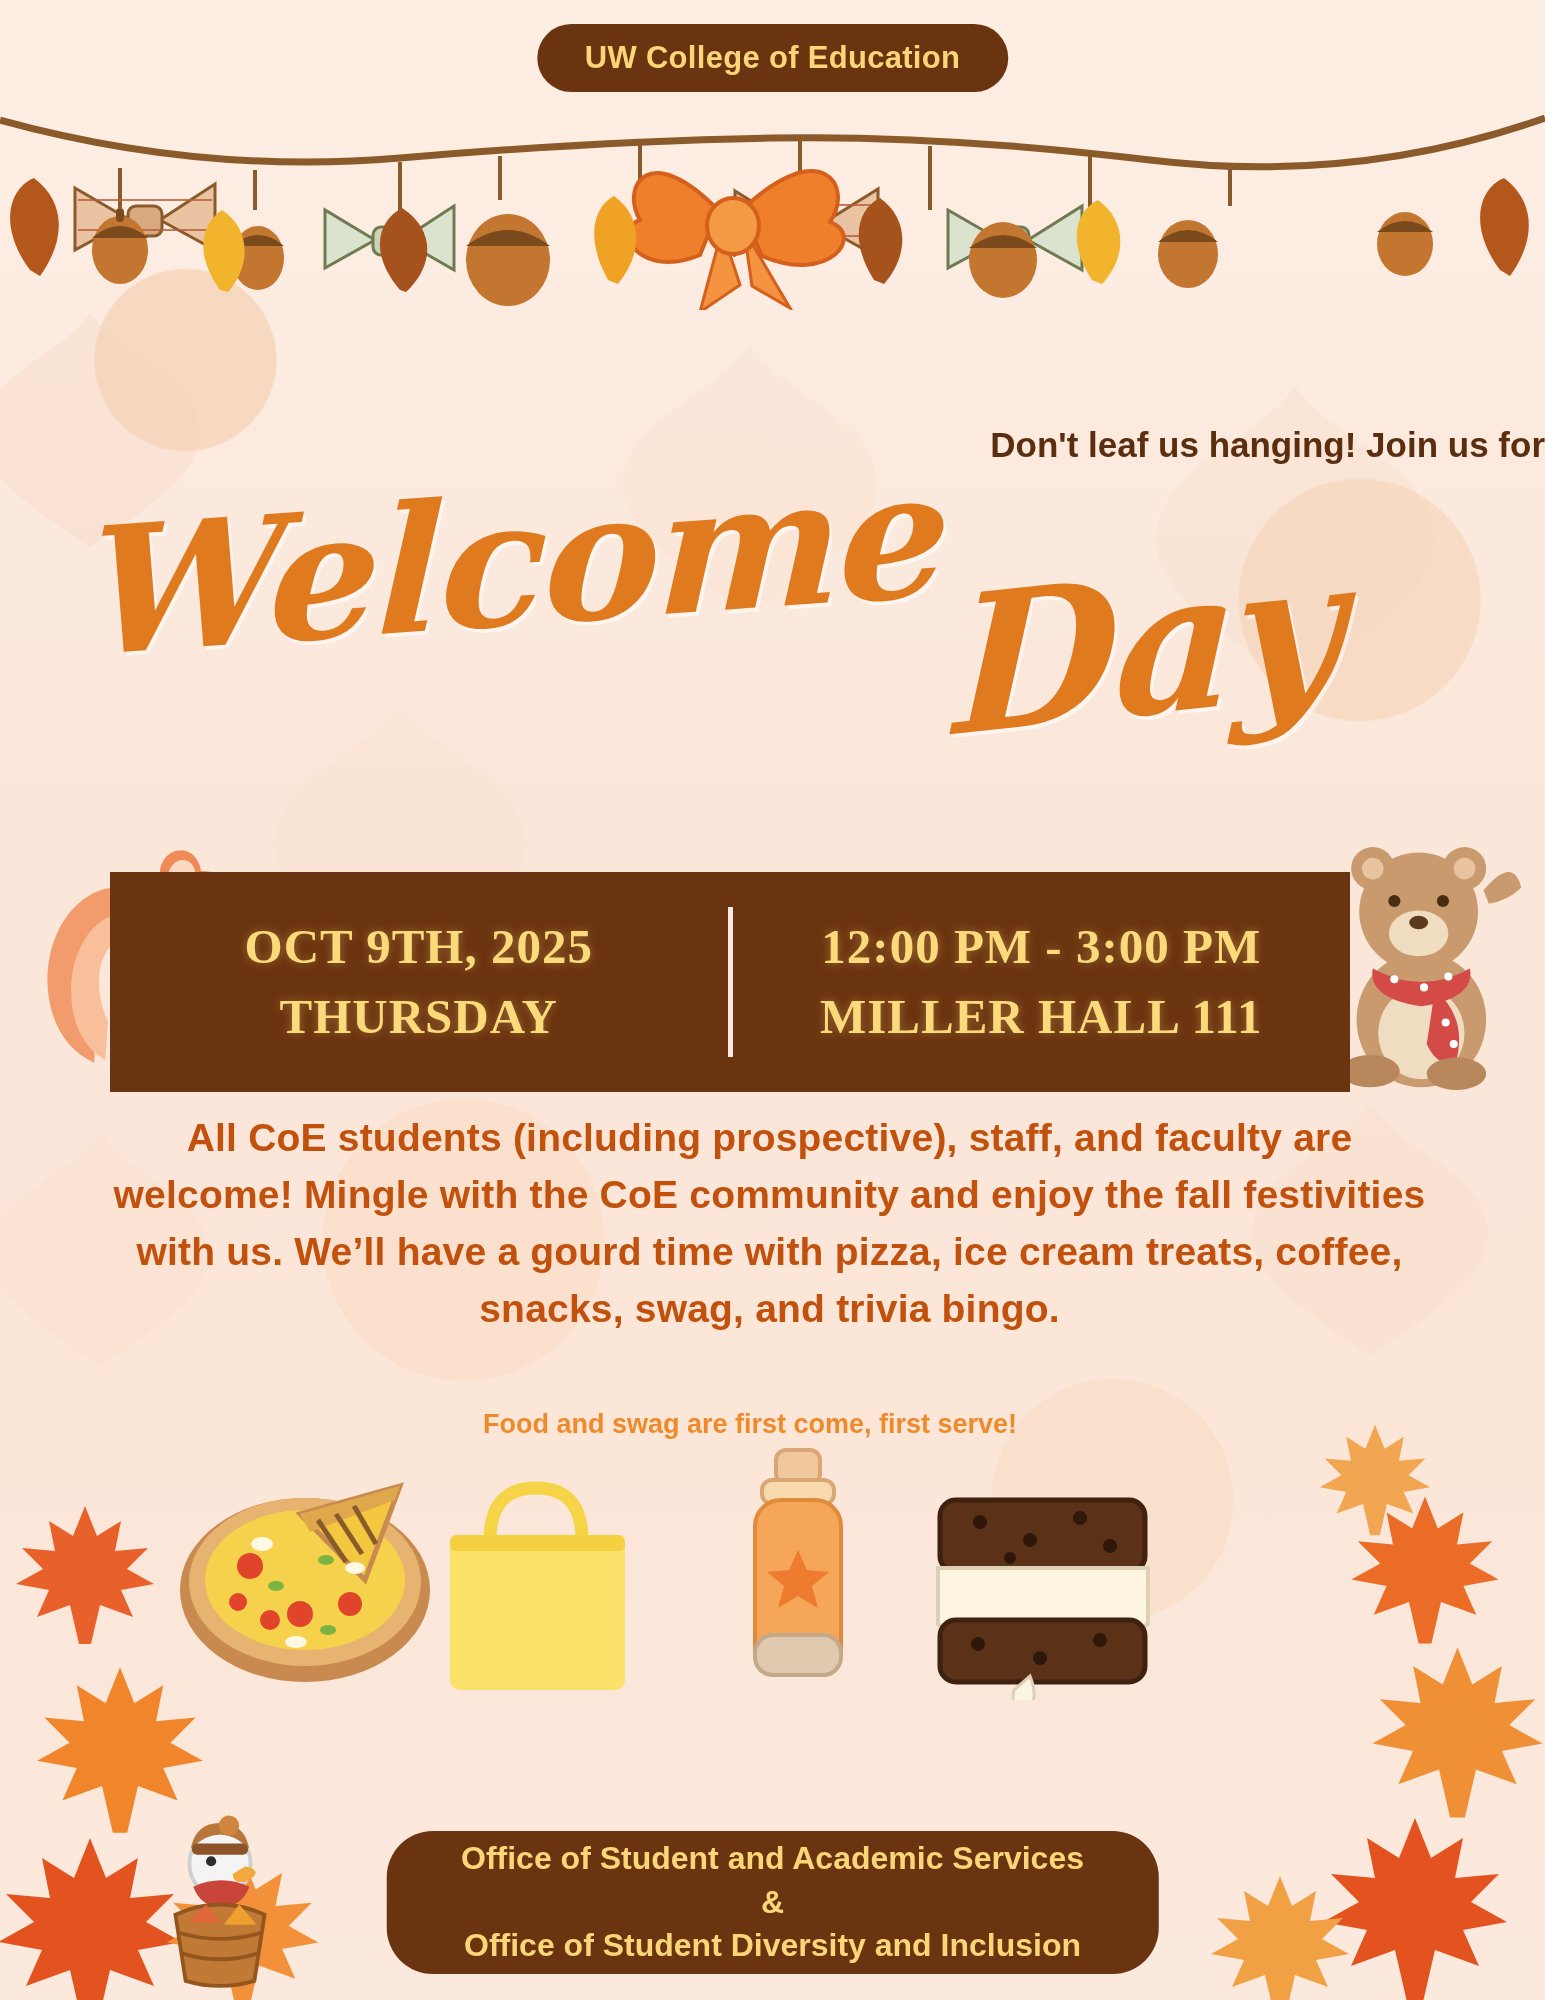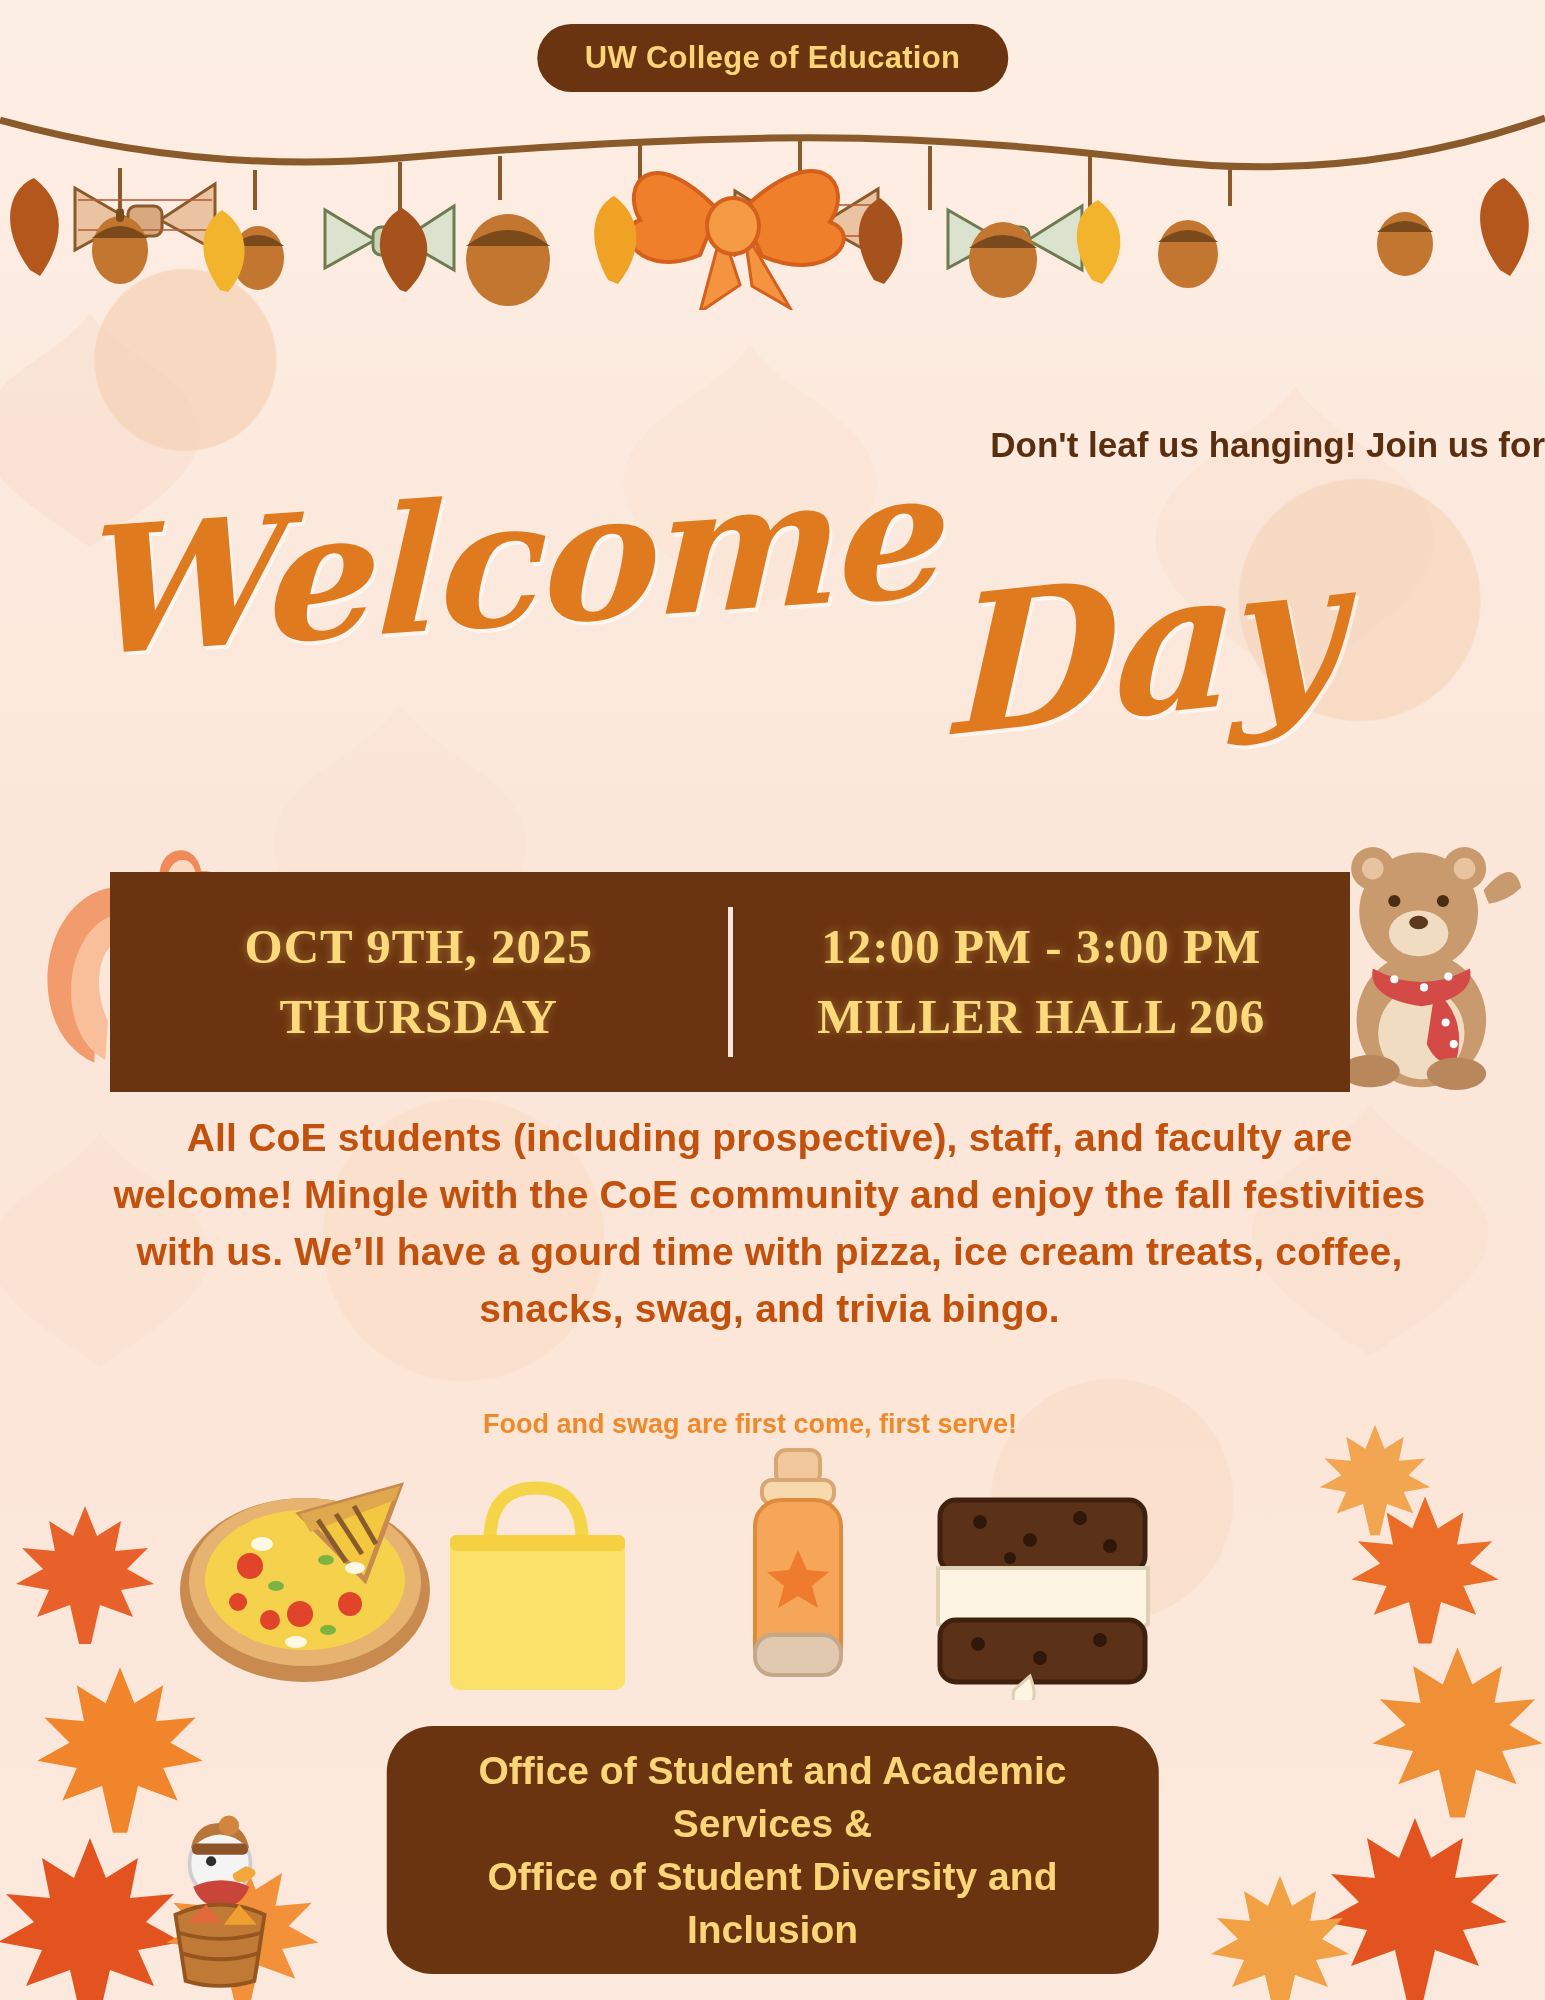--- a/index.html
+++ b/index.html
@@ -168,23 +168,23 @@
 
   
   .footer-pill {
     position: absolute;
     bottom: 26px;
     left: 50%;
     transform: translateX(-50%);
     background: #6b3410;
     color: #fbd678;
     border-radius: 46px;
-    padding: 18px 60px;
+    padding: 6px 60px;
     text-align: center;
-    font-size: 39px;
+    font-size: 32px;
     font-weight: bold;
     line-height: 1.36;
     z-index: 40;
   }
 
   
   .art { position: absolute; z-index: 22; }
   .squirrel { left: 20px; top: 830px; }
   .bear     { right: 10px; top: 820px; }
   .goods    { left: 150px; top: 1440px; }
@@ -394,21 +394,21 @@
   </svg>
 
   <div class="details-bar">
     <div class="details-col">
       <div class="details-line">OCT 9TH, 2025</div>
       <div class="details-line">THURSDAY</div>
     </div>
     <div class="details-divider"></div>
     <div class="details-col">
       <div class="details-line">12:00 PM - 3:00 PM</div>
-      <div class="details-line">MILLER HALL 206</div>
+      <div class="details-line">MILLER HALL 111</div>
     </div>
   </div>
 
   <div class="body-text">All CoE students (including prospective), staff, and faculty are welcome! Mingle with the CoE community and enjoy the fall festivities with us. We’ll have a gourd time with pizza, ice cream treats, coffee, snacks, swag, and trivia bingo.</div>
   <div class="note-text">Food and swag are first come, first serve!</div>
 
   <svg class="art goods" width="1120" height="260" viewBox="0 0 1120 260">
 
     <g>
       <ellipse cx="155" cy="150" rx="125" ry="92" fill="#c88a4e"></ellipse>

